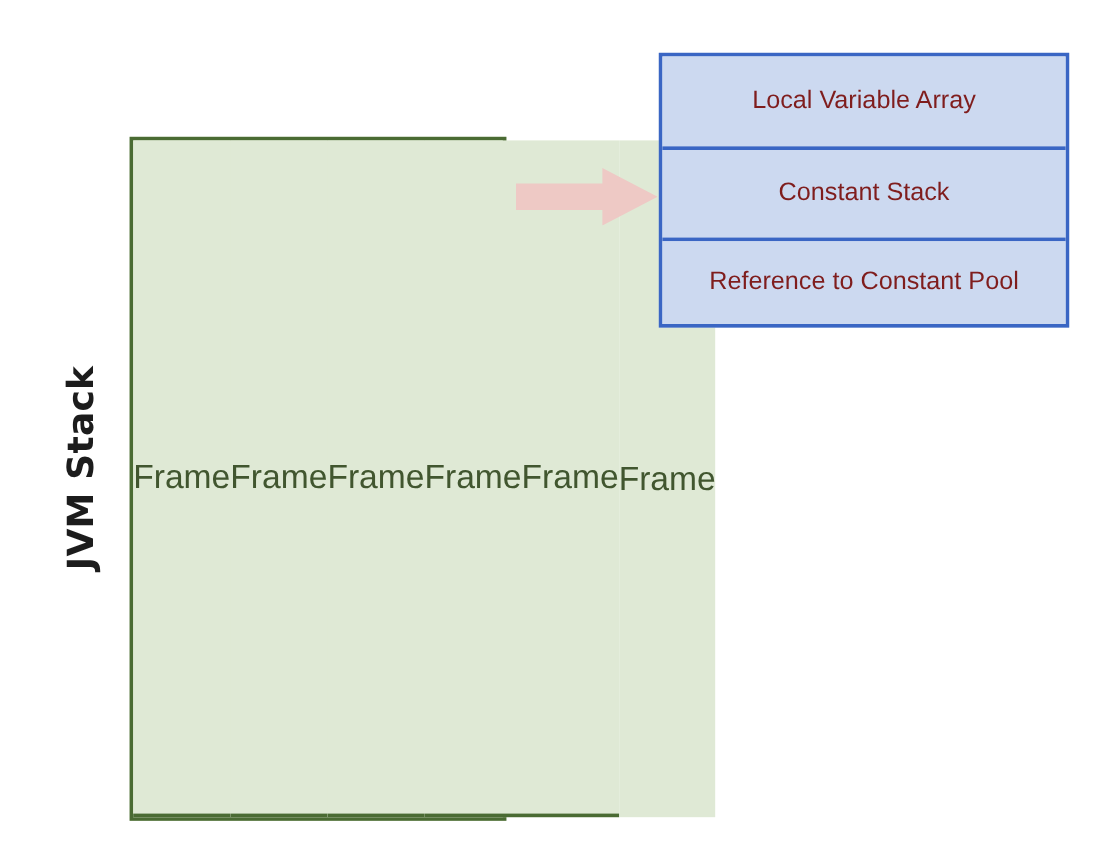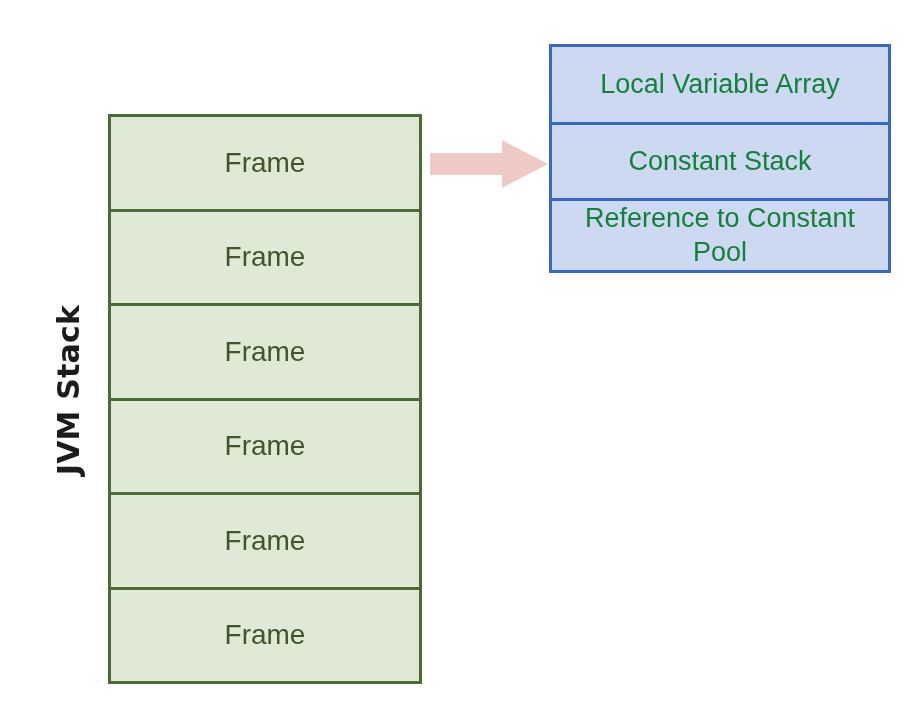--- a/index.html
+++ b/index.html
@@ -38,21 +38,21 @@
   .jvm-stack {
     position: absolute;
     left: 108px;
     top: 114px;
     width: 314px;
     height: 570px;
     box-sizing: border-box;
     border: 3px solid #4a6b33;
     background: #dfe9d5;
     display: flex;
-    flex-direction: column;
+    flex-direction: row;
   }
   .frame-row {
     box-sizing: border-box;
     flex: 1 1 0;
     background: #dfe9d5;
     border-bottom: 3px solid #4a6b33;
     display: flex;
     align-items: center;
     justify-content: center;
     color: #41562f;
@@ -86,22 +86,22 @@
     flex-direction: column;
   }
   .detail-row {
     box-sizing: border-box;
     background: #ccd9f0;
     border-bottom: 3px solid #3a66c4;
     display: flex;
     align-items: center;
     justify-content: center;
     text-align: center;
-    color: #15803d;
-    font-size: 27px;
+    color: #7f1d1d;
+    font-size: 21px;
     line-height: 1.25;
     padding: 0 8px;
     font-family: "Liberation Sans", sans-serif;
   }
   .detail-row:last-child {
     border-bottom: none;
   }
   .detail-row.r1 { height: 78px; }
   .detail-row.r2 { height: 76px; }
   .detail-row.r3 { flex: 1 1 auto; }

